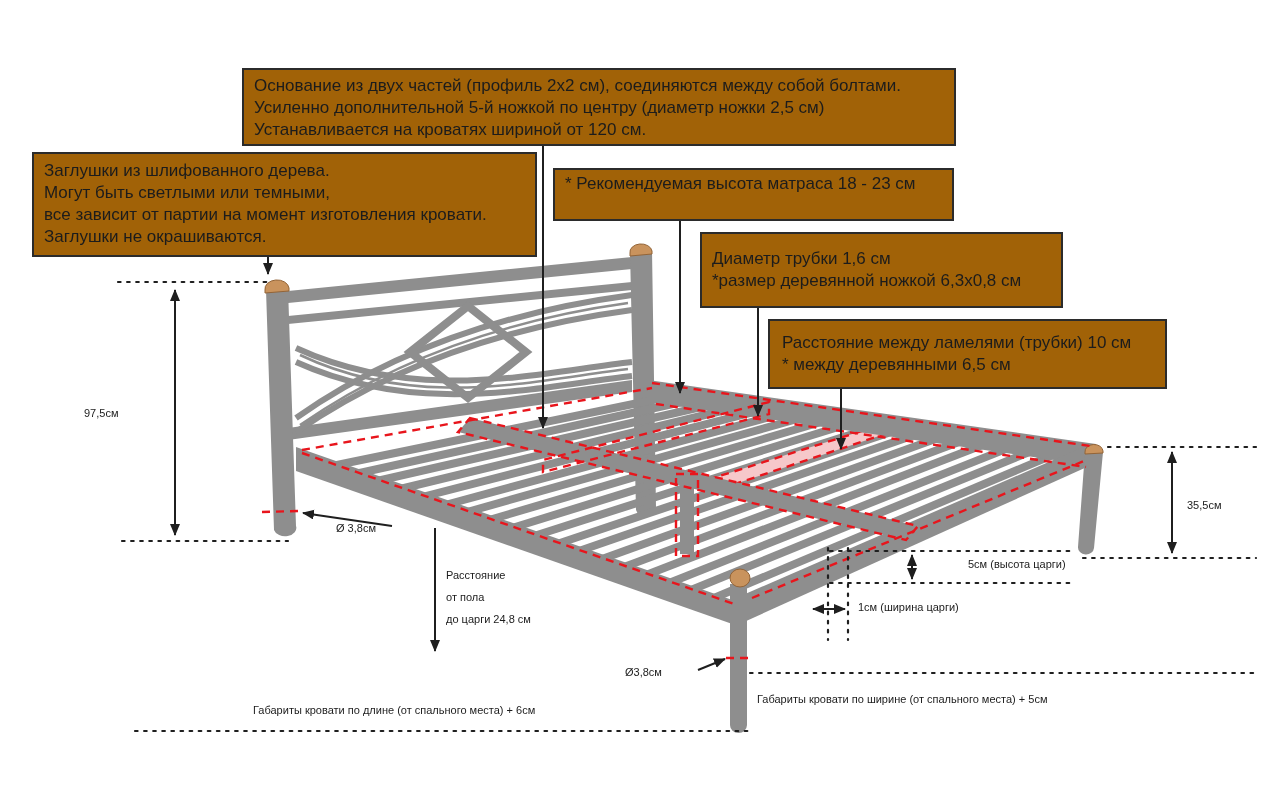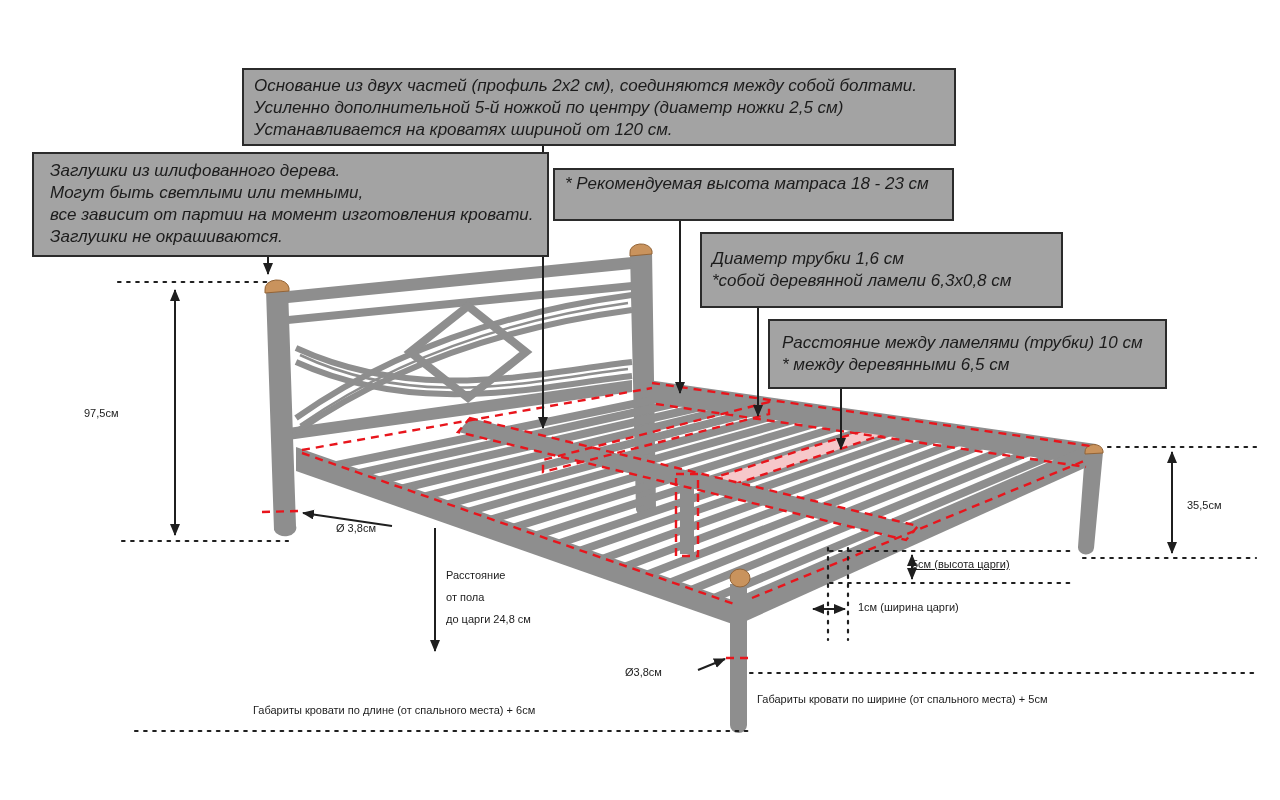--- a/index.html
+++ b/index.html
@@ -1,20 +1,20 @@
 <!DOCTYPE html>
 <html style="--frame-gray: #8e8e8e; --accent-red: #e8151c; --highlight-pink: #f6c8ca; --wood-cap: #c9935d; --text-black: #1c1c1c; --box-border: #2b2b2b; --background: #ffffff;"><head>
 <meta charset="utf-8">
 <style>
   html,body{margin:0;padding:0;background:#fff;}
   #stage{position:relative;width:1280px;height:800px;background:var(--background,#fff);
          font-family:"Liberation Sans","DejaVu Sans",sans-serif;color:var(--text-black,#1c1c1c);overflow:hidden;}
   #art{position:absolute;left:0;top:0;z-index:1;}
-  .note{position:absolute;z-index:3;background:#a3a3a3;border:2px solid var(--box-border,#2b2b2b);
-        font-size:17px;line-height:22px;white-space:nowrap;font-style:italic;}
+  .note{position:absolute;z-index:3;background:#a16207;border:2px solid var(--box-border,#2b2b2b);
+        font-size:17px;line-height:22px;white-space:nowrap;}
   .lbl{position:absolute;z-index:3;font-size:11px;line-height:22px;white-space:nowrap;}
   
   .frame{fill:var(--frame-gray,#8e8e8e);}
   .framestroke{stroke:var(--frame-gray,#8e8e8e);fill:none;}
   .wood{fill:var(--wood-cap,#c9935d);stroke:#936437;stroke-width:1;}
   .reddash{stroke:var(--accent-red,#e8151c);stroke-width:2.4;fill:none;stroke-dasharray:8 6;}
   .pinkfill{fill:var(--highlight-pink,#f6c8ca);}
   .dot{stroke:#1f1f1f;stroke-width:2.2;fill:none;stroke-dasharray:2.6 6.5;stroke-linecap:round;}
   .dim{stroke:#1f1f1f;stroke-width:2;fill:none;}
   .ah{fill:#1f1f1f;}
@@ -139,54 +139,54 @@
       <line class="dim" x1="841" y1="370" x2="841" y2="449" marker-end="url(#mA)"></line>
     </g>
   </svg>
 
   <div class="note" style="left:242px;top:68px;width:690px;height:64px;padding:5px 10px;">
     <div>Основание из двух частей (профиль 2x2 см), соединяются между собой болтами.</div>
     <div>Усиленно дополнительной 5-й ножкой по центру (диаметр ножки 2,5 см)</div>
     <div>Устанавливается на кроватях шириной от 120 см.</div>
   </div>
 
-  <div class="note" style="left:32px;top:152px;width:481px;height:89px;padding:6px 16px;">
+  <div class="note" style="left:32px;top:152px;width:481px;height:89px;padding:6px 10px;">
     <div>Заглушки из шлифованного дерева.</div>
     <div>Могут быть светлыми или темными,</div>
     <div>все зависит от партии на момент изготовления кровати.</div>
     <div>Заглушки не окрашиваются.</div>
   </div>
 
   <div class="note" style="left:553px;top:168px;width:377px;height:43px;padding:3px 10px;">
     <div>* Рекомендуемая высота матраса 18 - 23 см</div>
   </div>
 
   <div class="note" style="left:700px;top:232px;width:339px;height:44px;padding:14px 10px;">
     <div>Диаметр трубки 1,6 см</div>
-    <div>*собой деревянной ламели 6,3x0,8 см</div>
+    <div>*размер деревянной ножкой 6,3x0,8 см</div>
   </div>
 
   <div class="note" style="left:768px;top:299px;width:371px;height:44px;padding:11px 12px;margin-top:20px;">
     <div>Расстояние между ламелями (трубки) 10 см</div>
     <div>* между деревянными 6,5 см</div>
   </div>
 
   <div class="lbl" style="left:84px;top:402px;">97,5см</div>
 
   <div class="lbl" style="left:336px;top:517px;">Ø 3,8см</div>
 
   <div class="lbl" style="left:446px;top:558px;margin-top:6px;">
     <div>Расстояние</div>
     <div>от пола</div>
     <div>до царги 24,8 см</div>
   </div>
 
   <div class="lbl" style="left:1187px;top:494px;">35,5см</div>
 
-  <div class="lbl" style="left:912px;top:553px;text-decoration:underline;">5см (высота царги)</div>
+  <div class="lbl" style="left:968px;top:553px;">5см (высота царги)</div>
 
   <div class="lbl" style="left:858px;top:596px;">1см (ширина царги)</div>
 
   <div class="lbl" style="left:625px;top:661px;">Ø3,8см</div>
 
   <div class="lbl" style="left:757px;top:672px;margin-top:16px;">Габариты кровати по ширине (от спального места) + 5см</div>
 
   <div class="lbl" style="left:253px;top:699px;">Габариты кровати по длине (от спального места) + 6см</div>
 
 </div>

